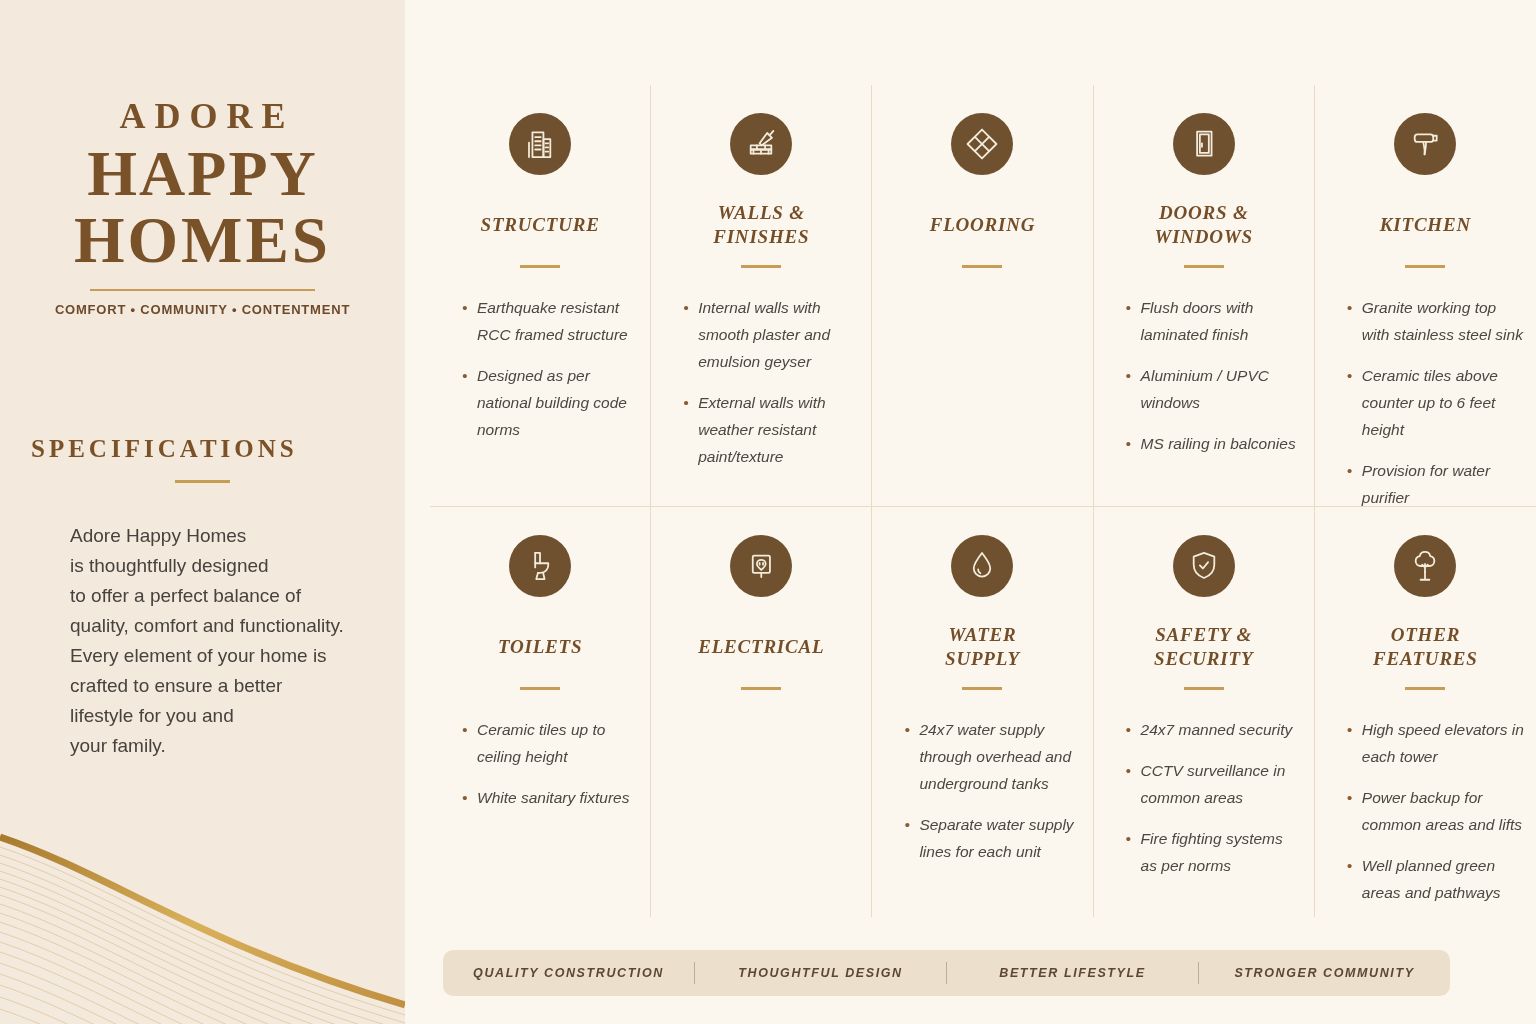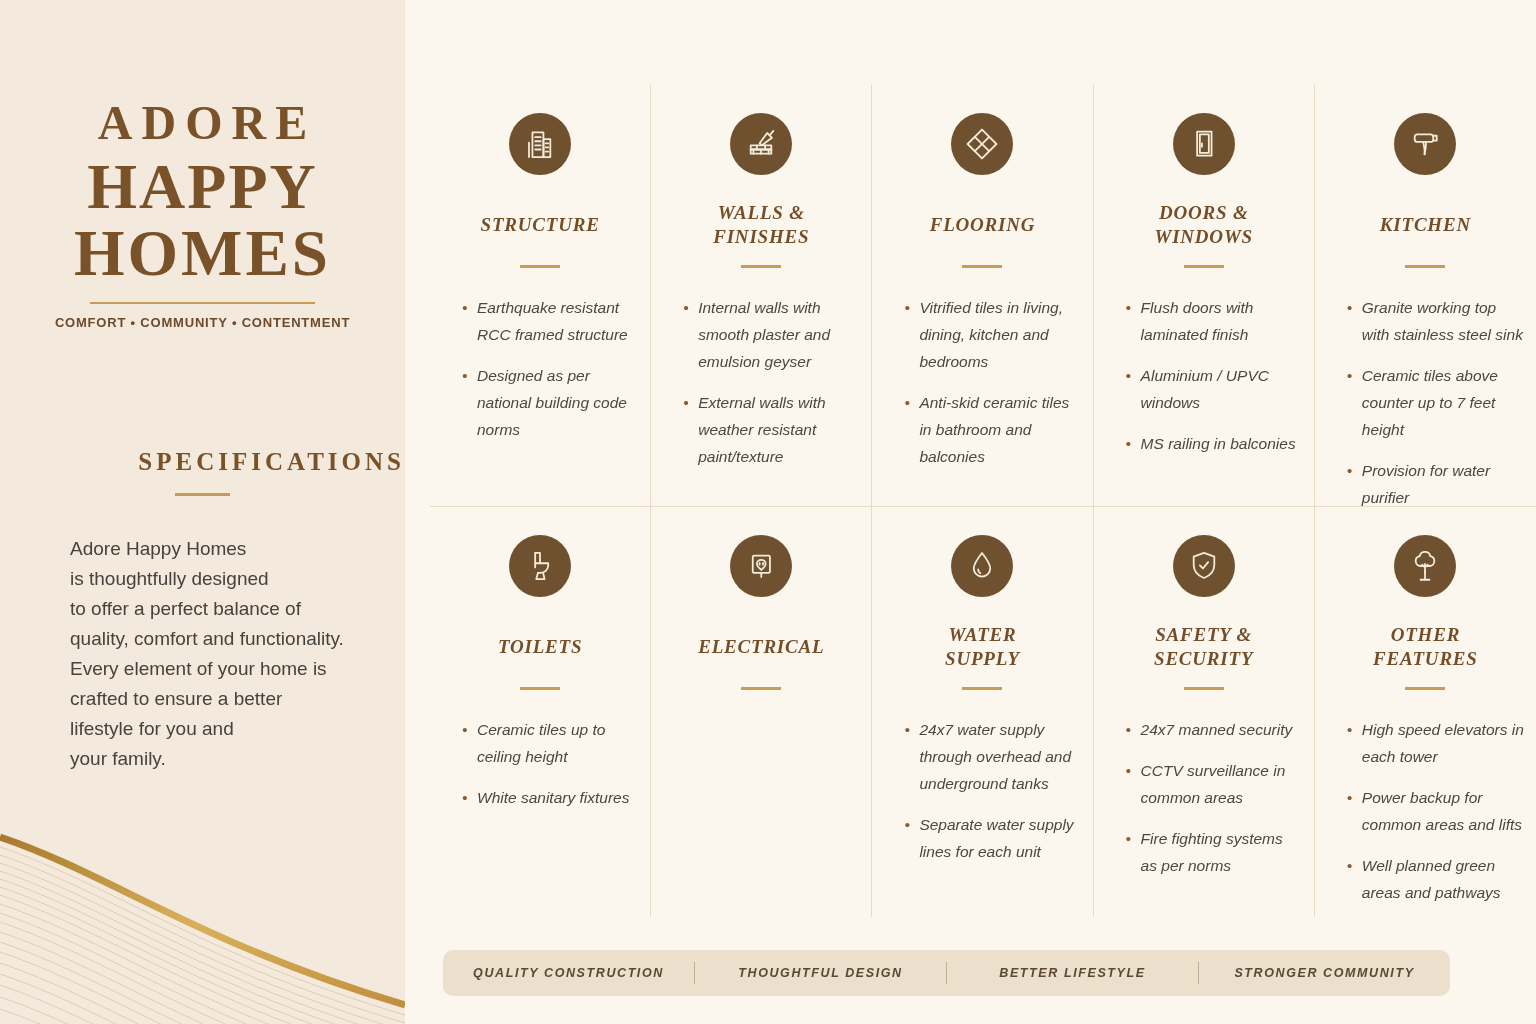--- a/index.html
+++ b/index.html
@@ -5,29 +5,29 @@
   html,body{margin:0;padding:0;}
   body{
     width:1536px;height:1024px;overflow:hidden;display:flex;
     font-family:"Liberation Sans","DejaVu Sans",sans-serif;
     background:#fcf7ee;
   }
   
   .sidebar{width:405px;flex-shrink:0;background:#f3e9dc;position:relative;}
   .logo-block{margin-top:95px;text-align:center;color:#7a5229;
     font-family:"Liberation Serif","DejaVu Serif",serif;font-weight:bold;}
-  .logo-adore{font-size:48px;letter-spacing:9px;padding-left:9px;}
+  .logo-adore{font-size:36px;letter-spacing:9px;padding-left:9px;}
   .logo-happy{font-size:64px;letter-spacing:2px;line-height:1.02;margin-top:4px;}
   .logo-homes{font-size:65px;letter-spacing:3px;line-height:1.05;}
   .logo-divider{width:225px;height:2px;background:#c79c54;margin:14px auto 11px;}
   .tagline{font-size:13px;font-weight:bold;letter-spacing:0.8px;color:#6d4a2c;
     font-family:"Liberation Sans","DejaVu Sans",sans-serif;}
-  .specs-heading{margin-top:118px;text-align:right;padding-left:19px;
+  .specs-heading{margin-top:118px;text-align:left;padding-left:19px;
     font-family:"Liberation Serif","DejaVu Serif",serif;font-weight:bold;
-    font-size:25px;letter-spacing:4px;color:#7b5228;}
+    font-size:25px;letter-spacing:4px;color:#7b5228;margin-left:12px;}
   .specs-underline{width:55px;height:3px;background:#c79c54;margin:17px auto 0;}
   .specs-text{margin:38px 35px 0 70px;font-size:19px;line-height:30px;color:#46423d;
     white-space:pre-line;}
   .wave{position:absolute;left:0;bottom:0;width:405px;height:205px;display:block;}
   
   .main{flex:1;position:relative;background:#fcf7ee;font-style:italic;}
   .grid{margin:85px 0 0 25px;display:grid;
     grid-template-columns:repeat(5,1fr);grid-template-rows:422px 410px;}
   .cell{border-right:1px solid #e9dbc3;padding:0;}
   .cell:nth-child(5n){border-right:none;}
@@ -153,24 +153,20 @@
       <div class="icon-circle">
         <svg viewBox="0 0 32 32">
             <g class="ln">
           <path d="M16 5.5L26.5 16 16 26.5 5.5 16z"></path>
           <path d="M10.8 10.8l10.4 10.4M21.2 10.8L10.8 21.2"></path>
         </g>
           </svg>
       </div>
       <div class="cell-title">FLOORING</div>
       <div class="gold-rule"></div>
-      <ul class="bullets">
-        <li>Vitrified tiles in living, dining, kitchen and bedrooms</li>
-        <li>Anti-skid ceramic tiles in bathroom and balconies</li>
-      </ul>
     </div>
 
     <div class="cell r1">
       <div class="icon-circle">
         <svg viewBox="0 0 32 32">
             <g class="ln">
           <rect x="11" y="7" width="10.5" height="17.5"></rect>
           <rect x="13" y="9" width="6.5" height="13.5"></rect>
           <path d="M14.5 15.5v2.5"></path>
         </g>
@@ -194,21 +190,21 @@
           <path d="M22 10h2.5v3.5H22"></path>
           <path d="M16.6 14.5c.4 2.5-.1 4-.9 9"></path>
           <path d="M14.7 14.5c.3 2.5 1.3 4 1 9"></path>
         </g>
           </svg>
       </div>
       <div class="cell-title">KITCHEN</div>
       <div class="gold-rule"></div>
       <ul class="bullets">
         <li>Granite working top with stainless steel sink</li>
-        <li>Ceramic tiles above counter up to 7 feet height</li>
+        <li>Ceramic tiles above counter up to 6 feet height</li>
         <li>Provision for water purifier</li>
       </ul>
     </div>
 
     <div class="cell r2">
       <div class="icon-circle">
         <svg viewBox="0 0 32 32">
             <g class="ln">
           <path d="M12.5 6.5h3.5v7.5"></path>
           <path d="M12.5 6.5V17"></path>

